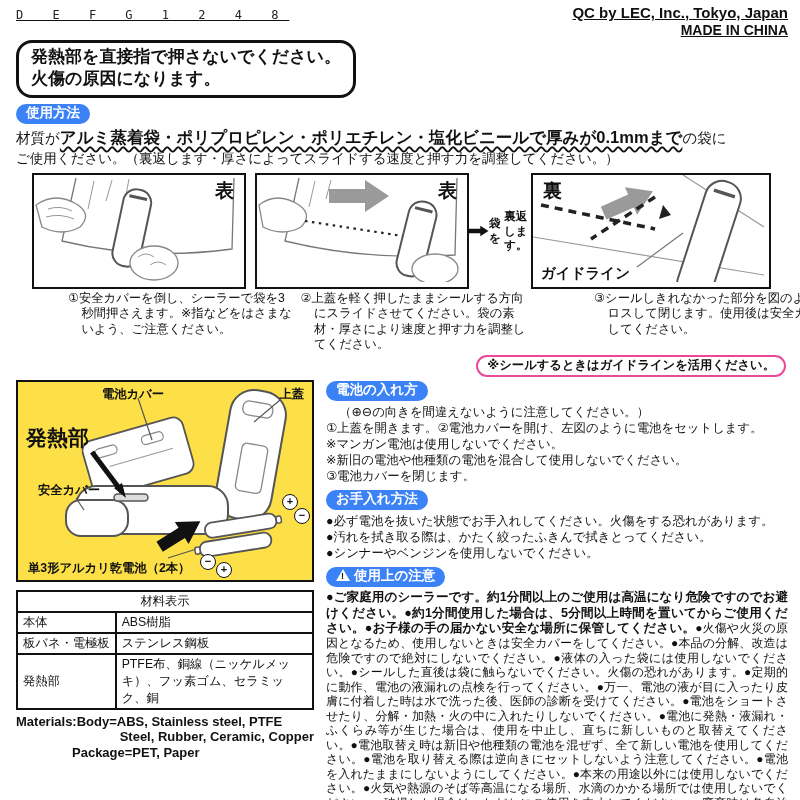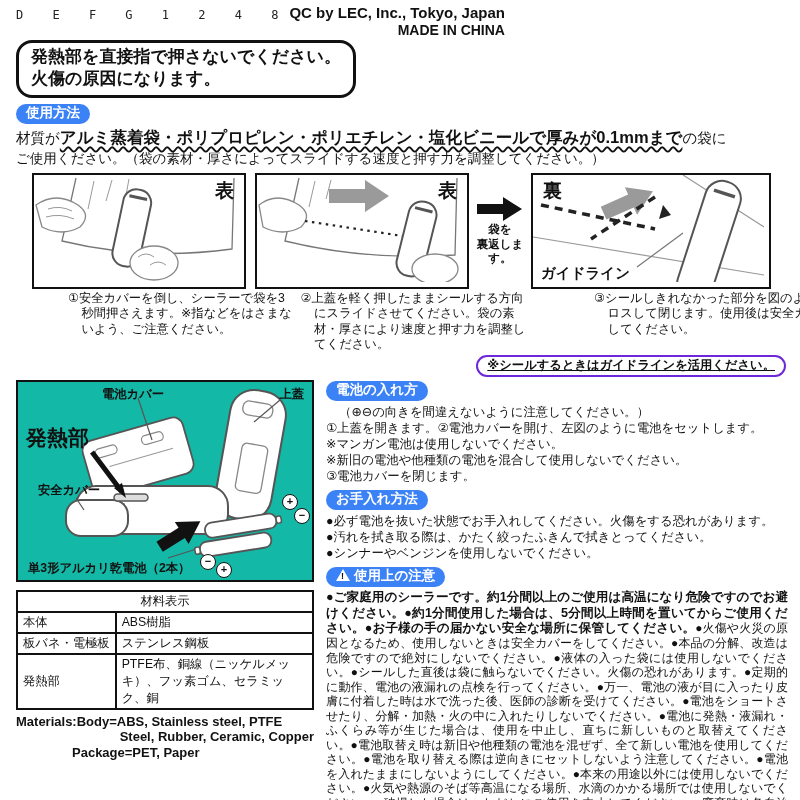--- a/index.html
+++ b/index.html
@@ -1,20 +1,20 @@
 <!DOCTYPE html>
 <html><head>
 <meta charset="utf-8">
 <style>
   html,body{margin:0;padding:0;overflow:hidden;}
   body{width:800px;height:800px;background:#fff;color:#111;
        font-family:"Liberation Sans","DejaVu Sans",sans-serif;}
   .page{padding:4px 12px 6px 16px;}
 
-  .header-row{display:flex;justify-content:flex-start;align-items:flex-start;height:36px;}
+  .header-row{display:flex;justify-content:space-between;align-items:flex-start;height:36px;text-decoration:underline;}
   .code{font-size:12px;letter-spacing:11px;color:#222;padding-top:4px;font-family:"DejaVu Sans Mono",monospace;}
   .qc{text-align:right;line-height:1.2;}
   .qc-top{font-weight:bold;font-size:15px;}
   .qc-made{font-weight:bold;font-size:14px;}
 
   .read-notice{font-size:14.5px;font-weight:bold;margin:1px 0 5px;}
 
   .warn-box{display:inline-block;border:3.5px solid #111;border-radius:16px;
             padding:3px 12px 4px;font-size:17px;font-weight:bold;line-height:1.32;margin-bottom:5px;}
 
@@ -24,43 +24,43 @@
   .intro{font-size:14.5px;margin:3px 0 1px;}
   .intro .em{font-size:16.5px;font-weight:bold;
              text-decoration:underline wavy 1.5px #111;text-underline-offset:3px;}
   .intro2{font-size:13.5px;margin-bottom:5px;}
 
   .panels{display:flex;align-items:stretch;margin-left:16px;}
   .panel{border:2.5px solid #111;position:relative;background:#fff;flex:none;height:112px;}
   .p1,.p2{width:210px;}
   .p3{width:236px;}
   .gap6{width:9px;flex:none;}
-  .flip{width:62px;flex:none;display:flex;flex-direction:column;align-items:center;
+  .flip{width:62px;flex:none;display:flex;flex-direction:row;align-items:center;
         justify-content:center;font-size:11.5px;font-weight:bold;text-align:center;line-height:1.25;}
   .panel svg{display:block;}
   .panel-label{position:absolute;font-size:19px;font-weight:bold;}
   .lbl-tr{top:3px;right:10px;}
   .lbl-tl{top:3px;left:10px;}
   .guideline{position:absolute;left:8px;bottom:4px;font-size:14.5px;font-weight:bold;}
 
   .captions{display:flex;margin-left:16px;margin-top:2px;}
   .cap{font-size:12.3px;line-height:1.26;padding-left:1.1em;text-indent:-1.1em;flex:none;margin-left:36px;}
   .cap1,.cap2{width:214px;}
   .cap2{margin-left:5px;}
   .cap3{width:240px;margin-left:66px;}
 
   .pill-row{text-align:right;margin:2px 2px 3px 0;}
-  .pill{display:inline-block;border:2px solid #6d28d9;border-radius:14px;
-        padding:0 9px 1px;font-size:12.3px;font-weight:bold;text-decoration:underline;}
+  .pill{display:inline-block;border:2px solid #ec4899;border-radius:14px;
+        padding:0 9px 1px;font-size:12.3px;font-weight:bold;}
 
   .bottom{display:flex;gap:12px;}
   .left-col{width:298px;flex:none;}
   .right-col{flex:1;min-width:0;}
 
-  .diagram{border:2.5px solid #111;height:198px;position:relative;background:#14b8a6;}
+  .diagram{border:2.5px solid #111;height:198px;position:relative;background:#fde047;}
   .diagram svg{display:block;}
   .dlabel{position:absolute;font-size:12.3px;font-weight:bold;white-space:nowrap;}
   .dlabel.big{font-size:21px;}
   .pm{position:absolute;width:14px;height:14px;border:1.7px solid #111;border-radius:50%;
       font-size:11px;font-weight:bold;line-height:12px;text-align:center;background:#fff;}
 
   .mat-table{border-collapse:collapse;margin-top:8px;font-size:12.3px;width:100%;padding-left:45px;}
   .mat-table th,.mat-table td{border:2px solid #111;padding:1px 5px;font-weight:normal;}
   .mat-table th{text-align:center;}
   .mat-table td.lab{width:74px;white-space:nowrap;}
@@ -102,21 +102,21 @@
     <div>火傷の原因になります。</div>
   </div>
 
   
   <div>
     <span class="badge">使用方法</span>
   </div>
   <div class="intro">
     <span>材質が</span><span class="em">アルミ蒸着袋・ポリプロピレン・ポリエチレン・塩化ビニールで厚みが0.1mmまで</span><span>の袋に</span>
   </div>
-  <div class="intro2">ご使用ください。（袋の素材・厚さによってスライドする速度と押す力を調整してください。）</div>
+  <div class="intro2">ご使用ください。（裏返します・厚さによってスライドする速度と押す力を調整してください。）</div>
 
   
   <div class="panels">
 
     <div class="panel p1">
       <svg width="205" height="107" viewBox="0 0 205 107">
         <path d="M42,3 L28,66 Q110,86 198,74 L200,3" fill="none" stroke="#777" stroke-width="1.3"></path>
         <path d="M60,6 L54,34 M78,5 L72,26 M95,4 L92,20" fill="none" stroke="#999" stroke-width="1"></path>
         <path d="M2,30 Q22,16 44,30 Q58,40 46,52 Q28,62 8,52 Z" fill="#fff" stroke="#888" stroke-width="1.3"></path>
         <path d="M14,34 Q26,30 38,36 M12,42 Q26,38 40,44" fill="none" stroke="#999" stroke-width="1"></path>

